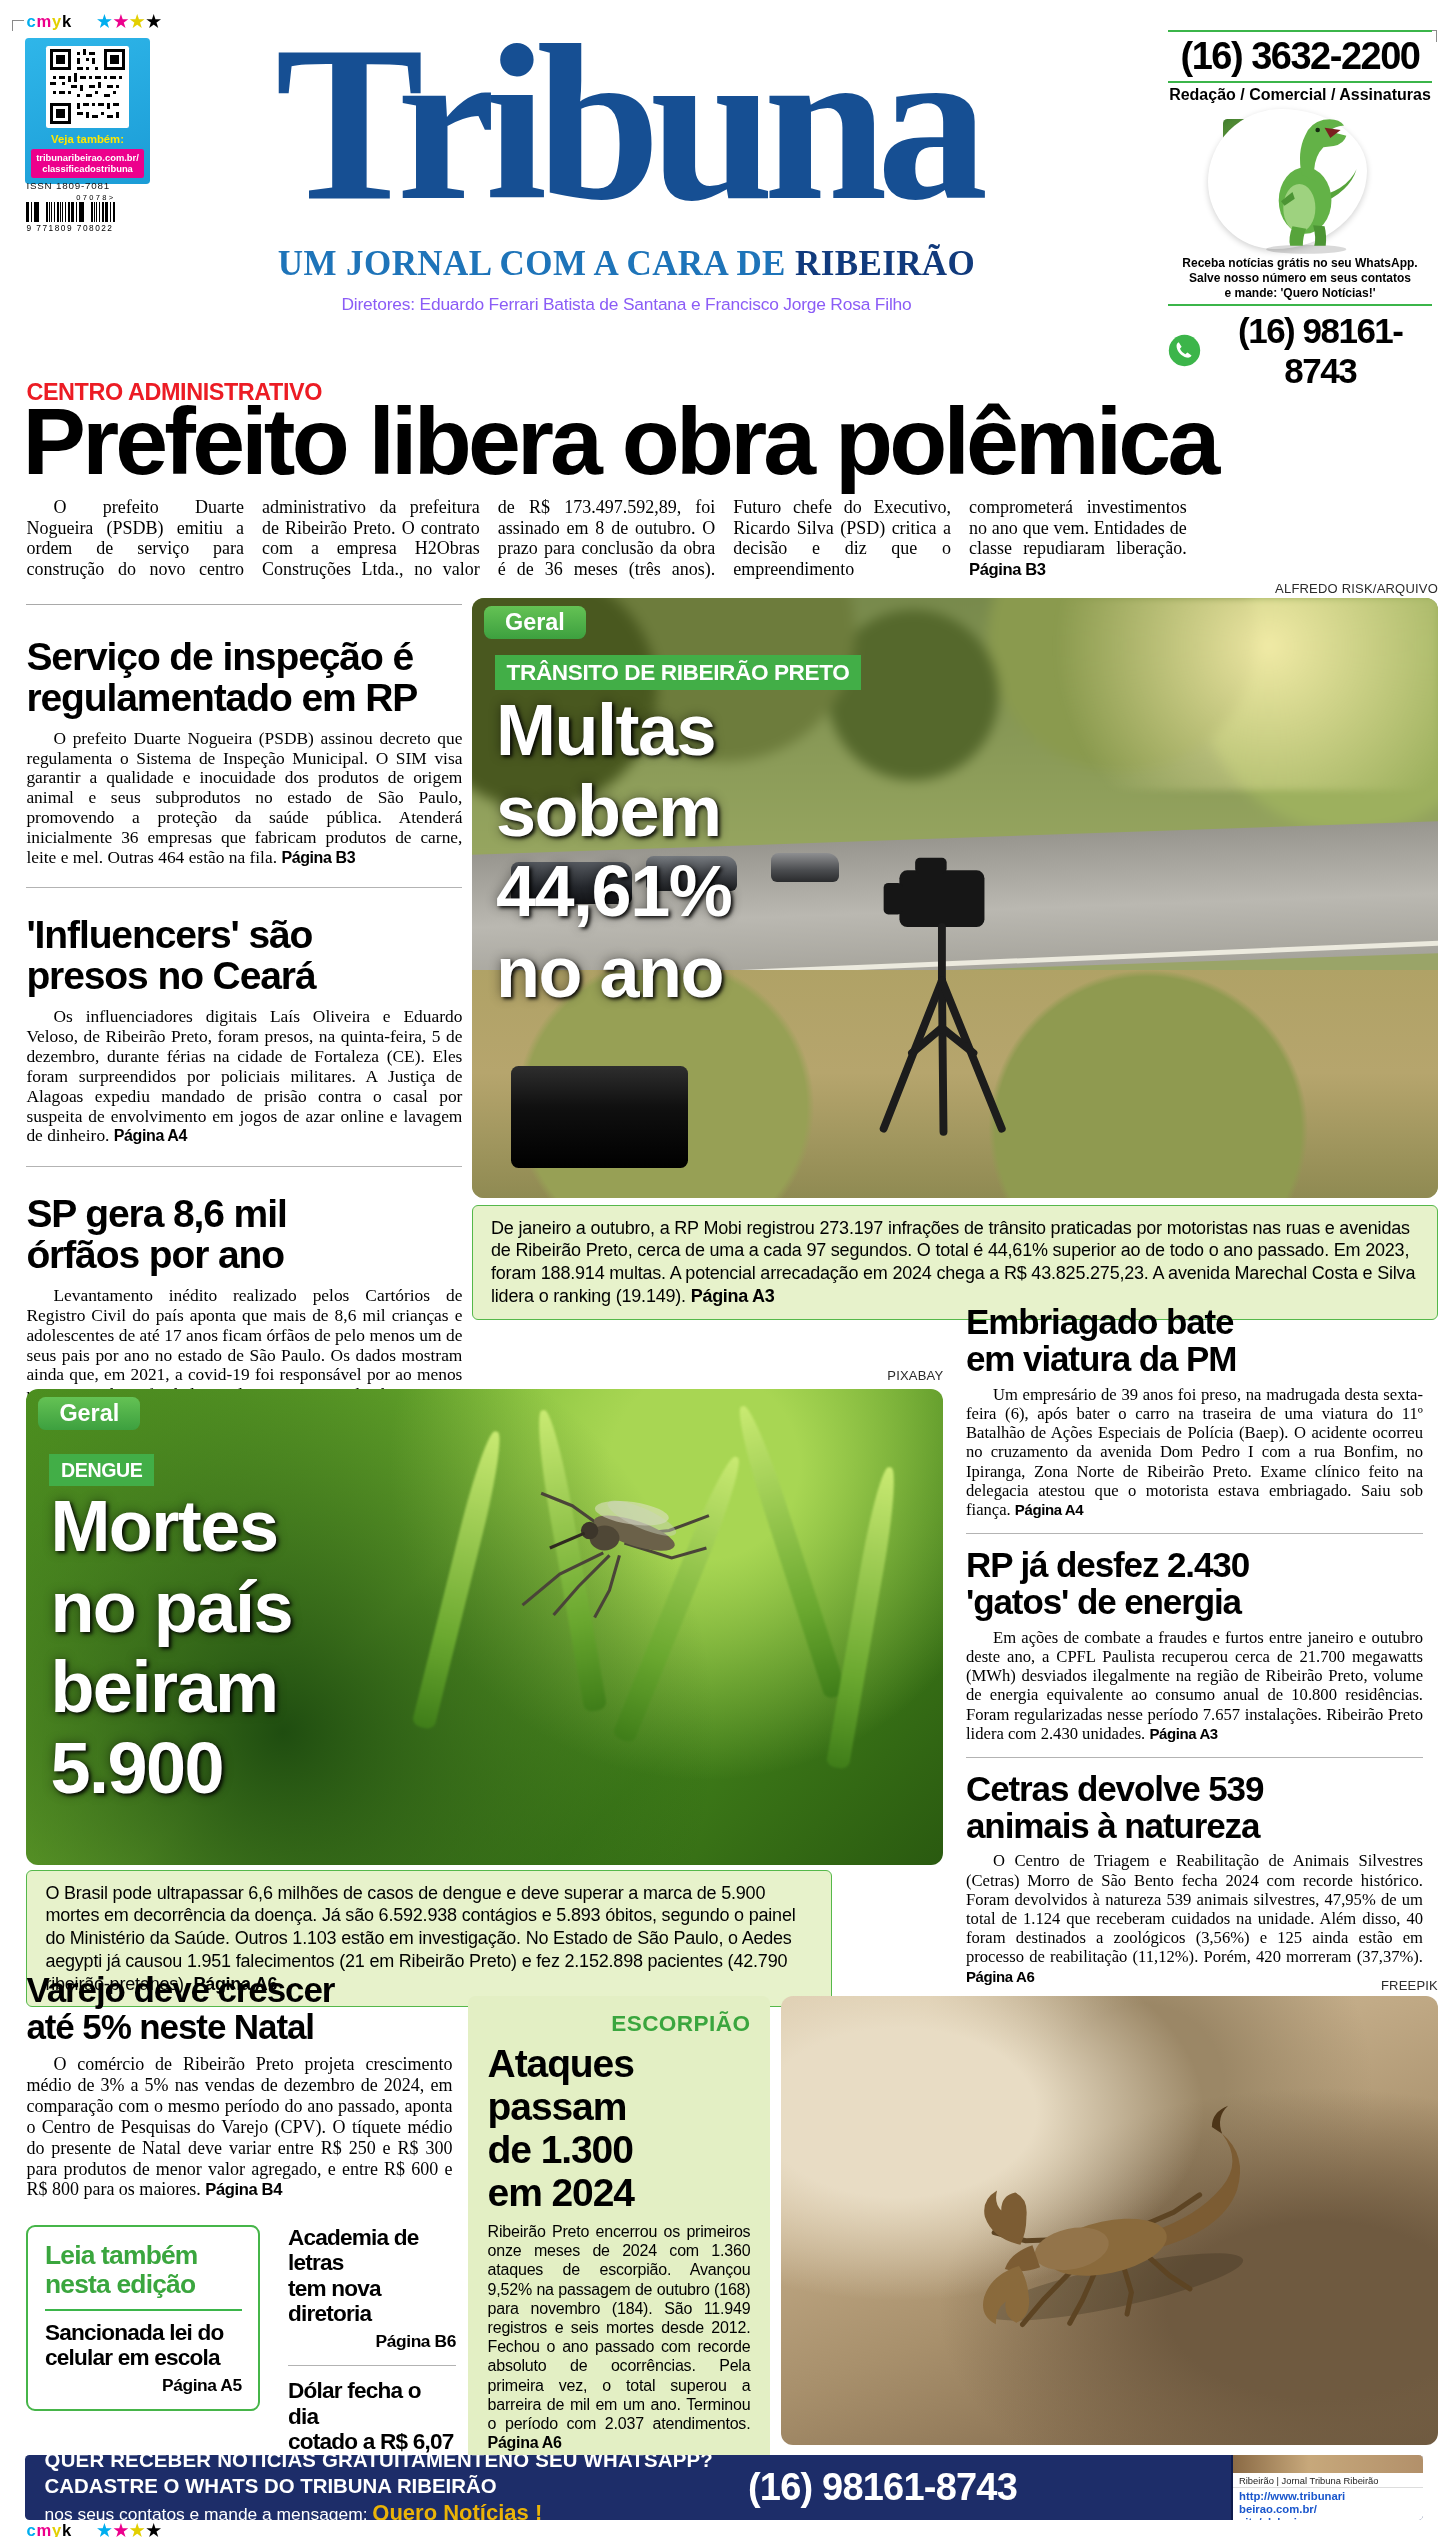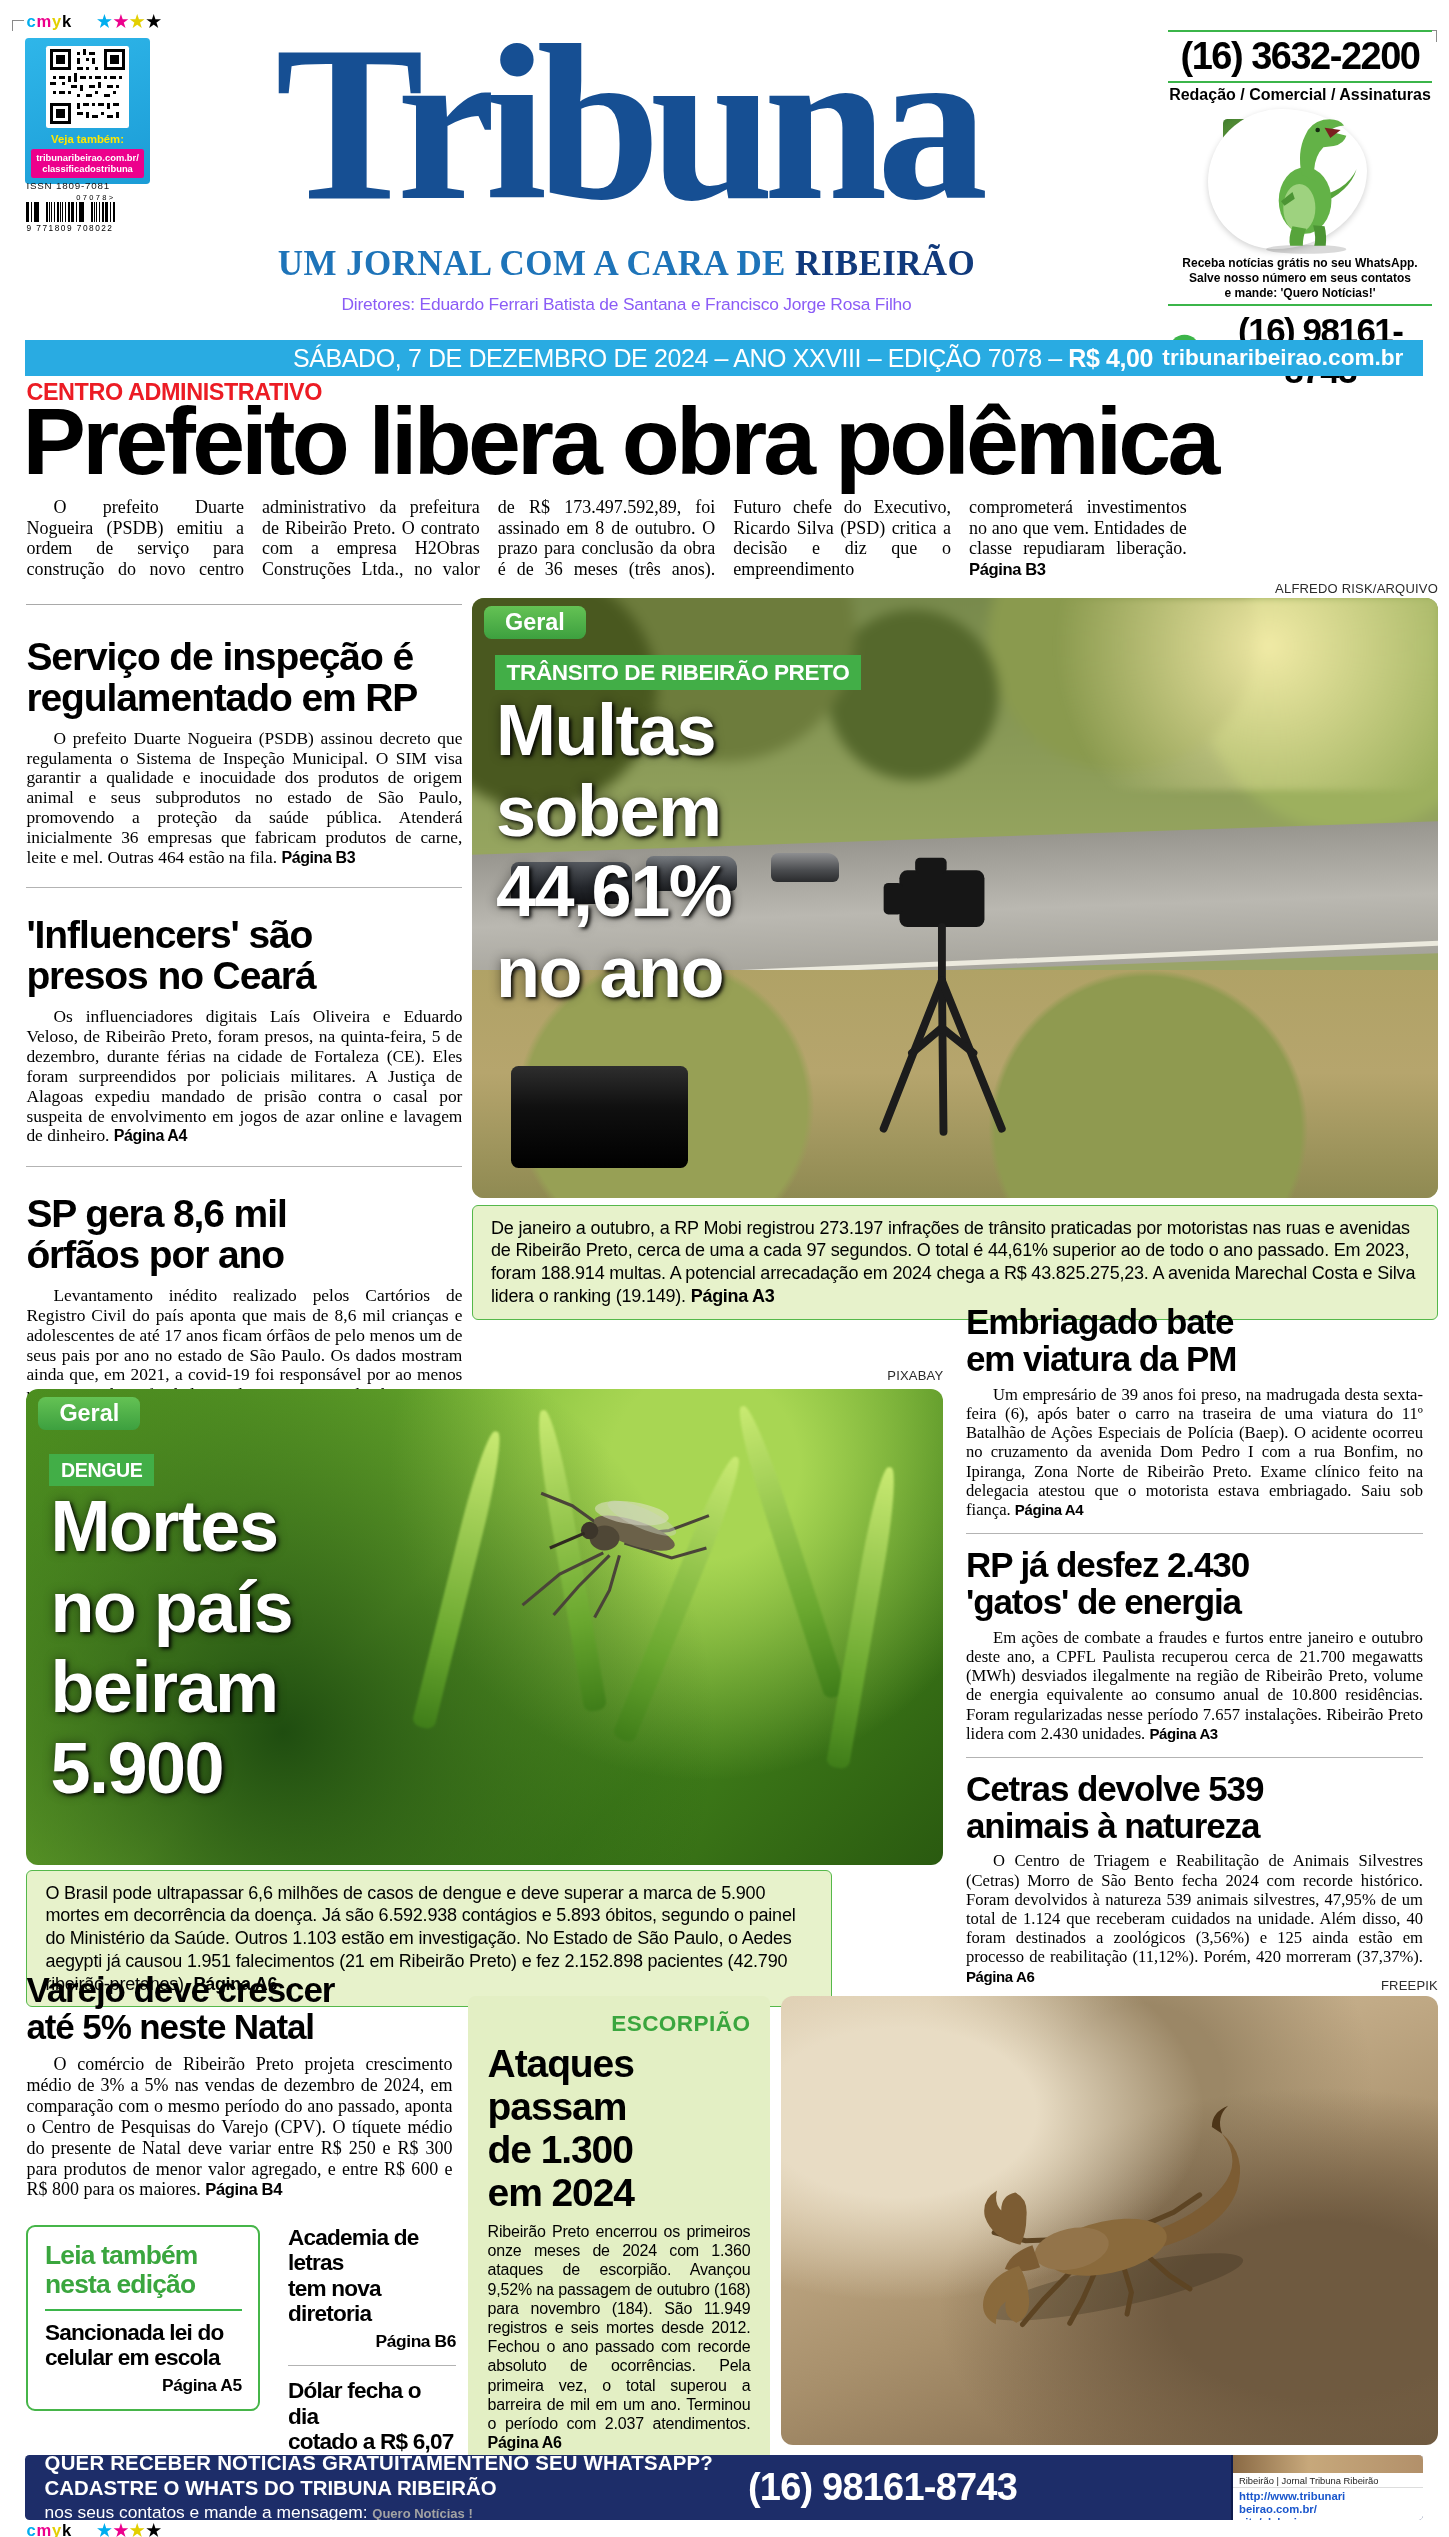--- a/index.html
+++ b/index.html
@@ -150,21 +150,21 @@
   .mini-col{position:absolute;left:288px;top:2225px;width:168px;}
   .mini-item{font-size:22.6px;font-weight:bold;letter-spacing:-0.8px;line-height:1.12;}
   .mini-col hr.sep{margin:13.6px 0 12px;}
   
   .banner{position:absolute;left:25px;top:2455px;width:1398px;height:65px;background:#1d2d69;border-radius:4.5px;
           display:flex;align-items:center;color:#fff;overflow:hidden;}
   .banner-left{display:flex;flex-direction:column;gap:2.3px;margin-left:19.6px;}
   .bl1{font-size:20.4px;font-weight:bold;letter-spacing:0.2px;}
   .bl2{font-size:20.4px;font-weight:bold;}
   .bl3{font-size:17.4px;}
-  .bl3 b{color:#a3a3a3;font-size:13px;}
+  .bl3 b{color:#eab308;font-size:22px;}
   .banner-number{font-size:38px;font-weight:bold;letter-spacing:-0.8px;margin-left:35px;white-space:nowrap;}
   .phone-panel{margin-left:auto;width:190px;height:100%;background:#fff;border-left:2.3px solid #0f1c4d;}
   .pp-img{height:18px;background:linear-gradient(90deg,#8a6a45,#c7a87b 40%,#b2906a);}
   .pp-title{font-size:9.4px;color:#222;padding:1.5px 6px;border-bottom:0.8px solid #ddd;white-space:nowrap;}
   .pp-url{padding:1.5px 6px 0;color:#1a56cc;font-size:11.3px;font-weight:bold;line-height:1.16;}
 </style>
 </head>
 <body>
 
 <div class="page">
@@ -242,26 +242,20 @@
       <span class="wicon">
         <svg viewBox="0 0 40 40">
             <circle cx="20" cy="20" r="19" fill="#3cb54a"></circle>
         <path d="M13 10 c-2 1 -3 3 -2.5 6 c1 6 6 11 12 12.5 c3 .6 5 -.5 6 -2.5 l-5 -3.5 l-2.5 2 c-3 -1.5 -5 -3.5 -6.5 -6.5 l2 -2.5 z" fill="#fff"></path>
           </svg>
       </span>
       <span class="wnum">(16) 98161-8743</span>
     </div>
   </div>
 
-  <div class="datebar">
-    <div class="date">
-      <span>SÁBADO, 7 DE DEZEMBRO DE 2024 – ANO XXVIII – EDIÇÃO 7078 – </span><b>R$ 4,00</b>
-    </div>
-    <div class="site">tribunaribeirao.com.br</div>
-  </div>
 
   <div class="kicker-red">CENTRO ADMINISTRATIVO</div>
   <h1 class="main-head">Prefeito libera obra polêmica</h1>
   <div class="intro">
     <span>O prefeito Duarte Nogueira (PSDB) emitiu a ordem de serviço para construção do novo centro administrativo da prefeitura de Ribeirão Preto. O contrato com a empresa H2Obras Construções Ltda., no valor de R$ 173.497.592,89, foi assinado em 8 de outubro. O prazo para conclusão da obra é de 36 meses (três anos). Futuro chefe do Executivo, Ricardo Silva (PSD) critica a decisão e diz que o empreendimento comprometerá investimentos no ano que vem. Entidades de classe repudiaram liberação. </span><b>Página B3</b>
   </div>
 
   <div class="col-left">
     <h2 class="headline">
       <div>Serviço de inspeção é</div>

